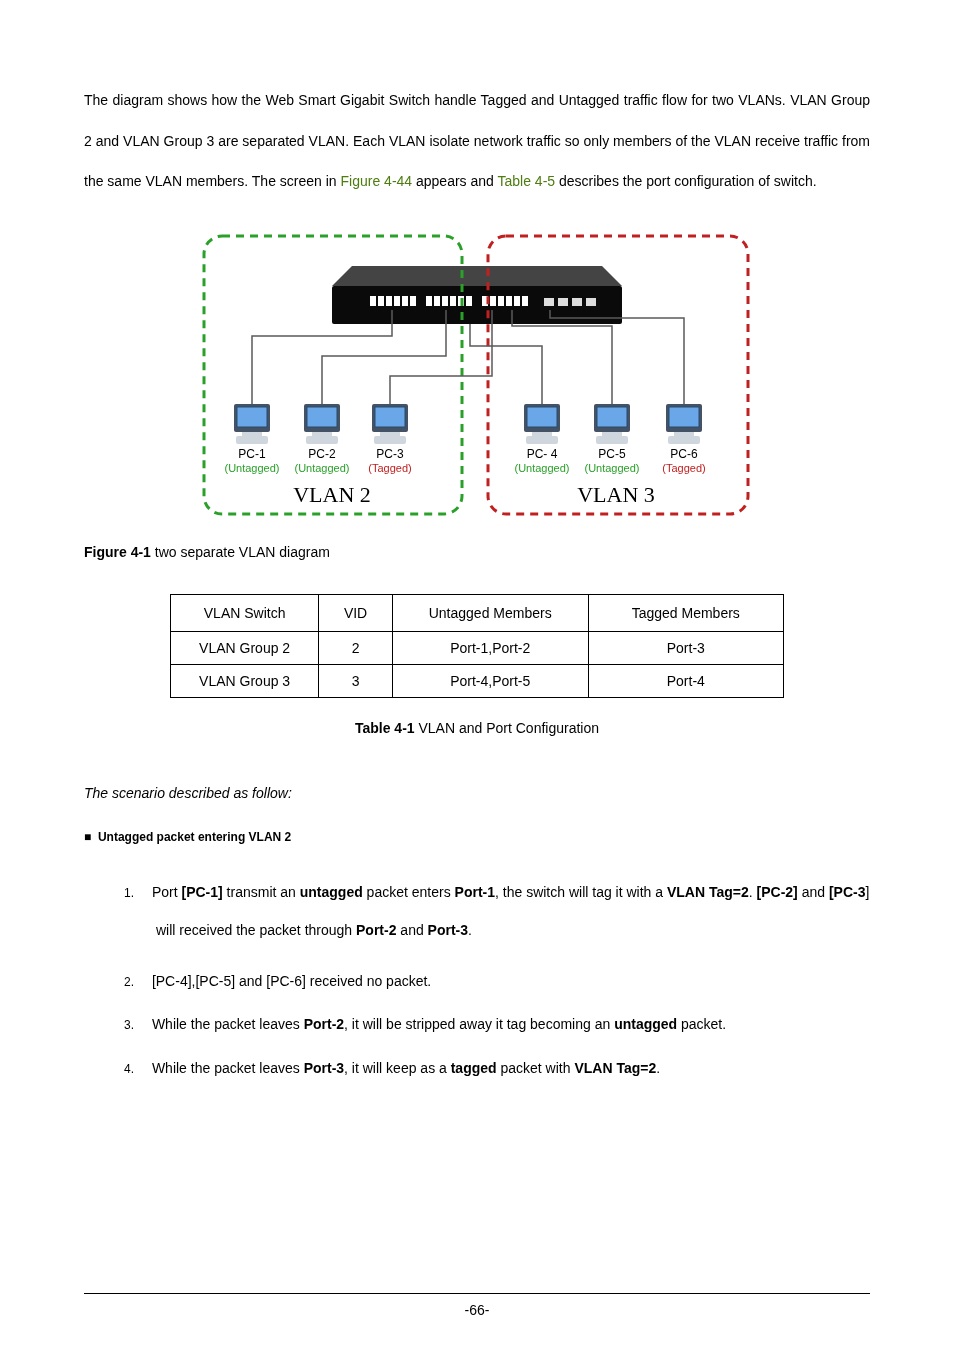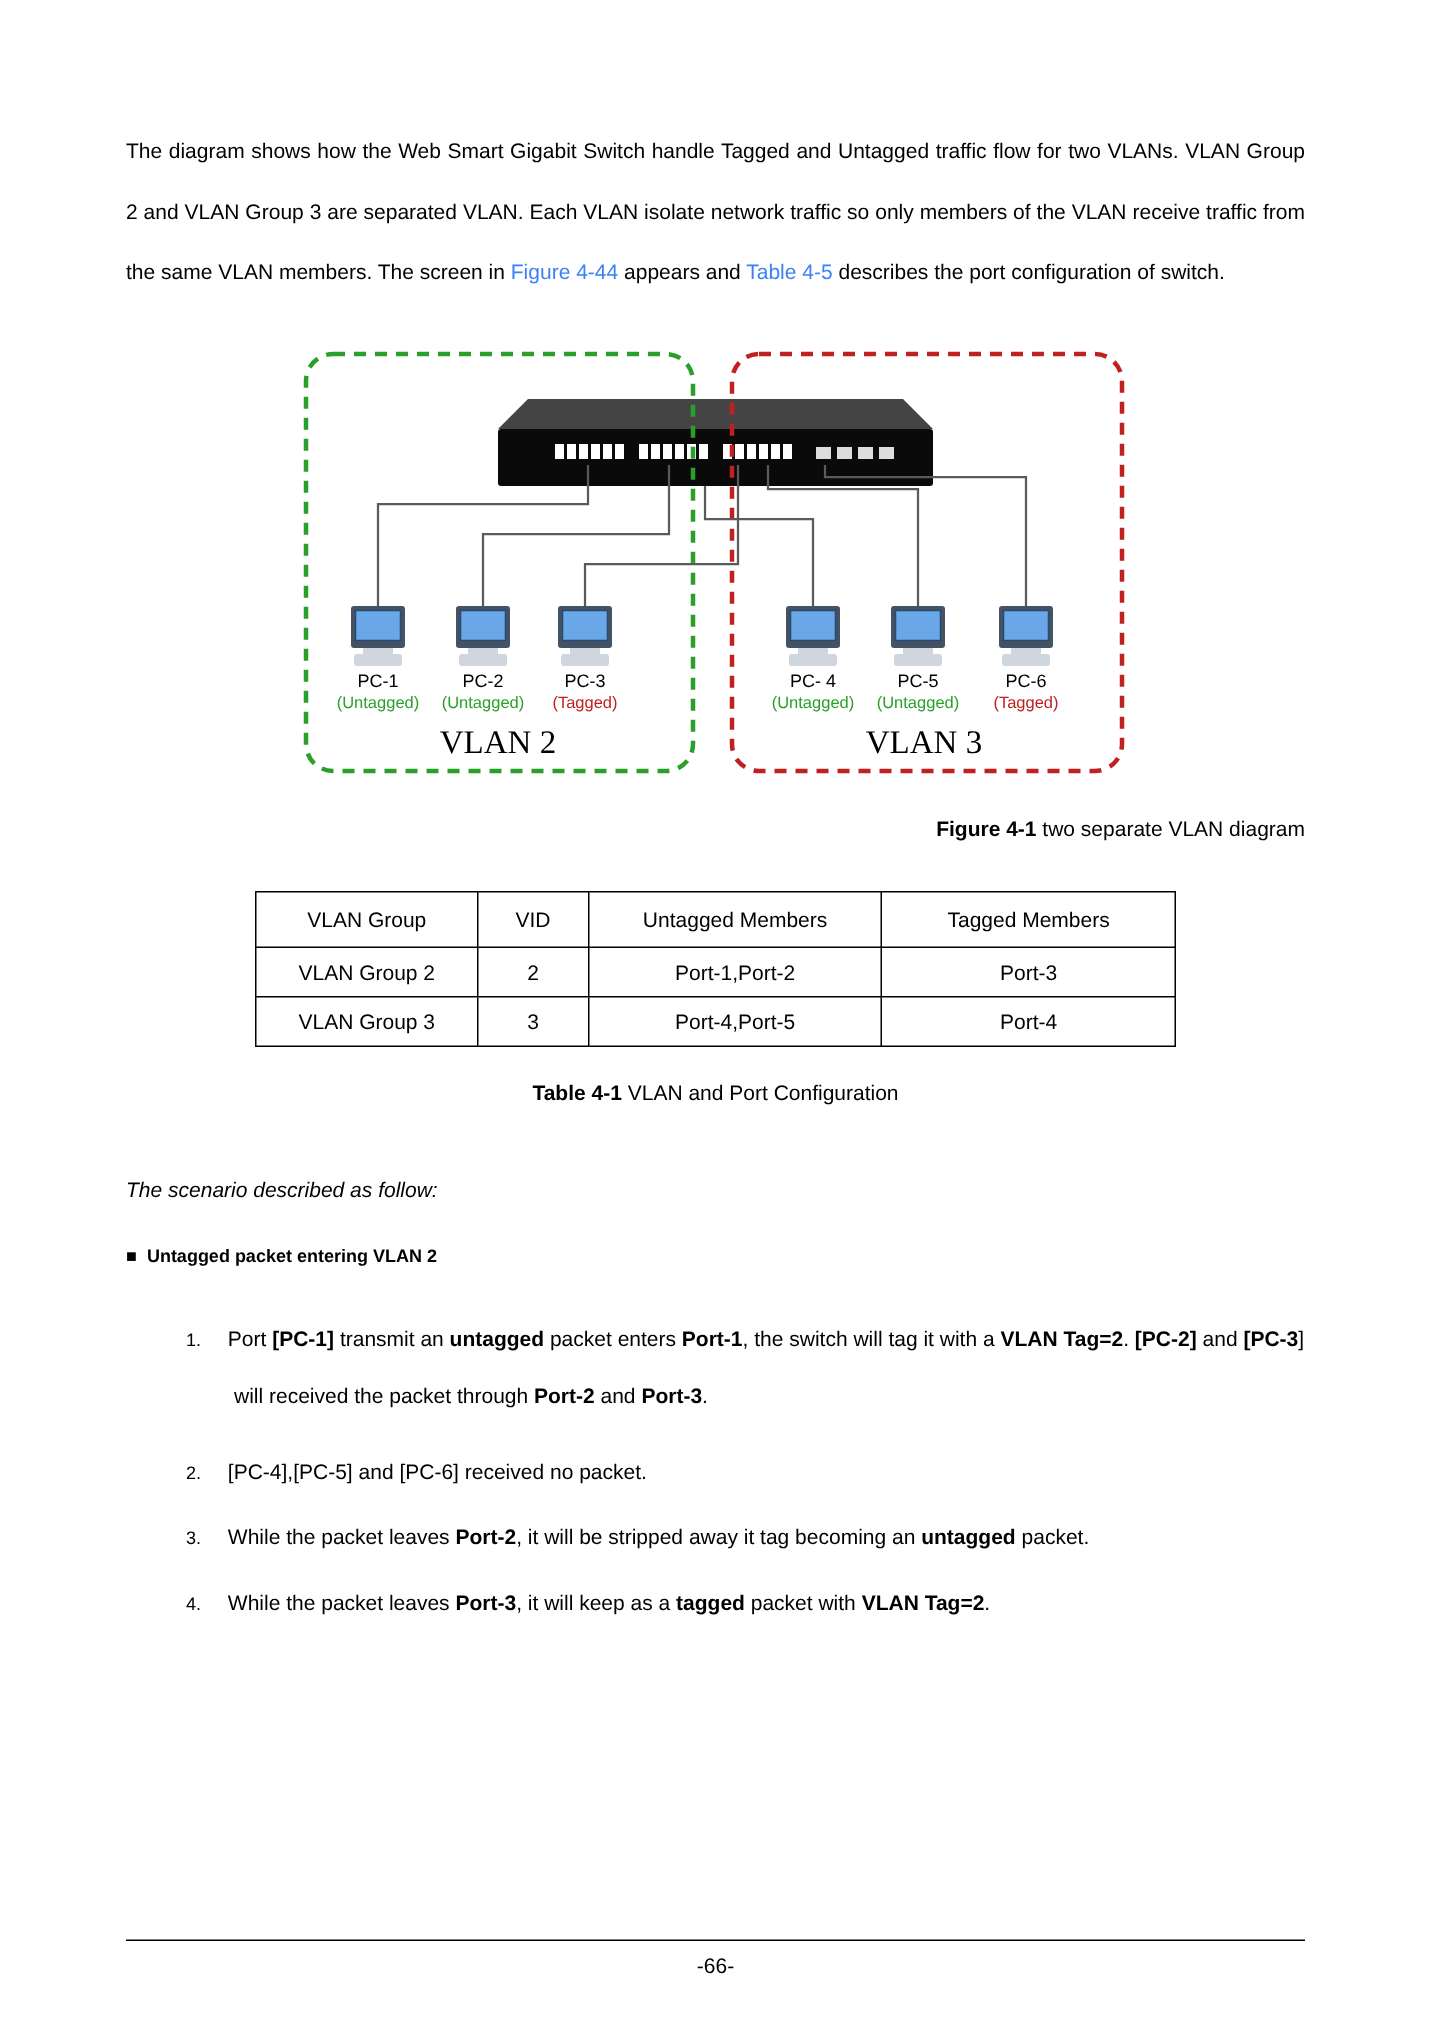--- a/index.html
+++ b/index.html
@@ -18,27 +18,27 @@
     width: 954px;
     height: 1350px;
     padding: 80px 84px 0 84px;
     box-sizing: border-box;
   }
   .para {
     line-height: 2.9;
     margin: 0 0 10px 0;
     text-align: justify;
   }
-  .blue { color: #3b82f6; }
+  .blue { color: #4d7c0f; }
   .figure-wrap {
     text-align: center;
     margin: 24px auto 0 auto;
   }
   .figure-caption {
-    text-align: right;
+    text-align: left;
     margin: 18px 0 34px 0;
     font-size: 14px;
   }
   table.vlan {
     border-collapse: collapse;
     margin: 0 auto;
     width: 614px;
     font-size: 14px;
   }
   table.vlan th, table.vlan td {
@@ -225,21 +225,21 @@
       <text class="vlan-title" x="424" y="276">VLAN 3</text>
     </svg>
   </div>
   <p class="figure-caption">
     <b>Figure 4-1</b><span> two separate VLAN diagram</span>
   </p>
 
   <table class="vlan">
     <tbody>
         <tr>
-      <th style="width:146px">VLAN Group</th>
+      <th style="width:146px">VLAN Switch</th>
       <th style="width:62px">VID</th>
       <th style="width:198px">Untagged Members</th>
       <th style="width:198px">Tagged Members</th>
     </tr>
     <tr>
       <td>VLAN Group 2</td>
           <td>2</td>
           <td>Port-1,Port-2</td>
           <td>Port-3</td>
     </tr>

